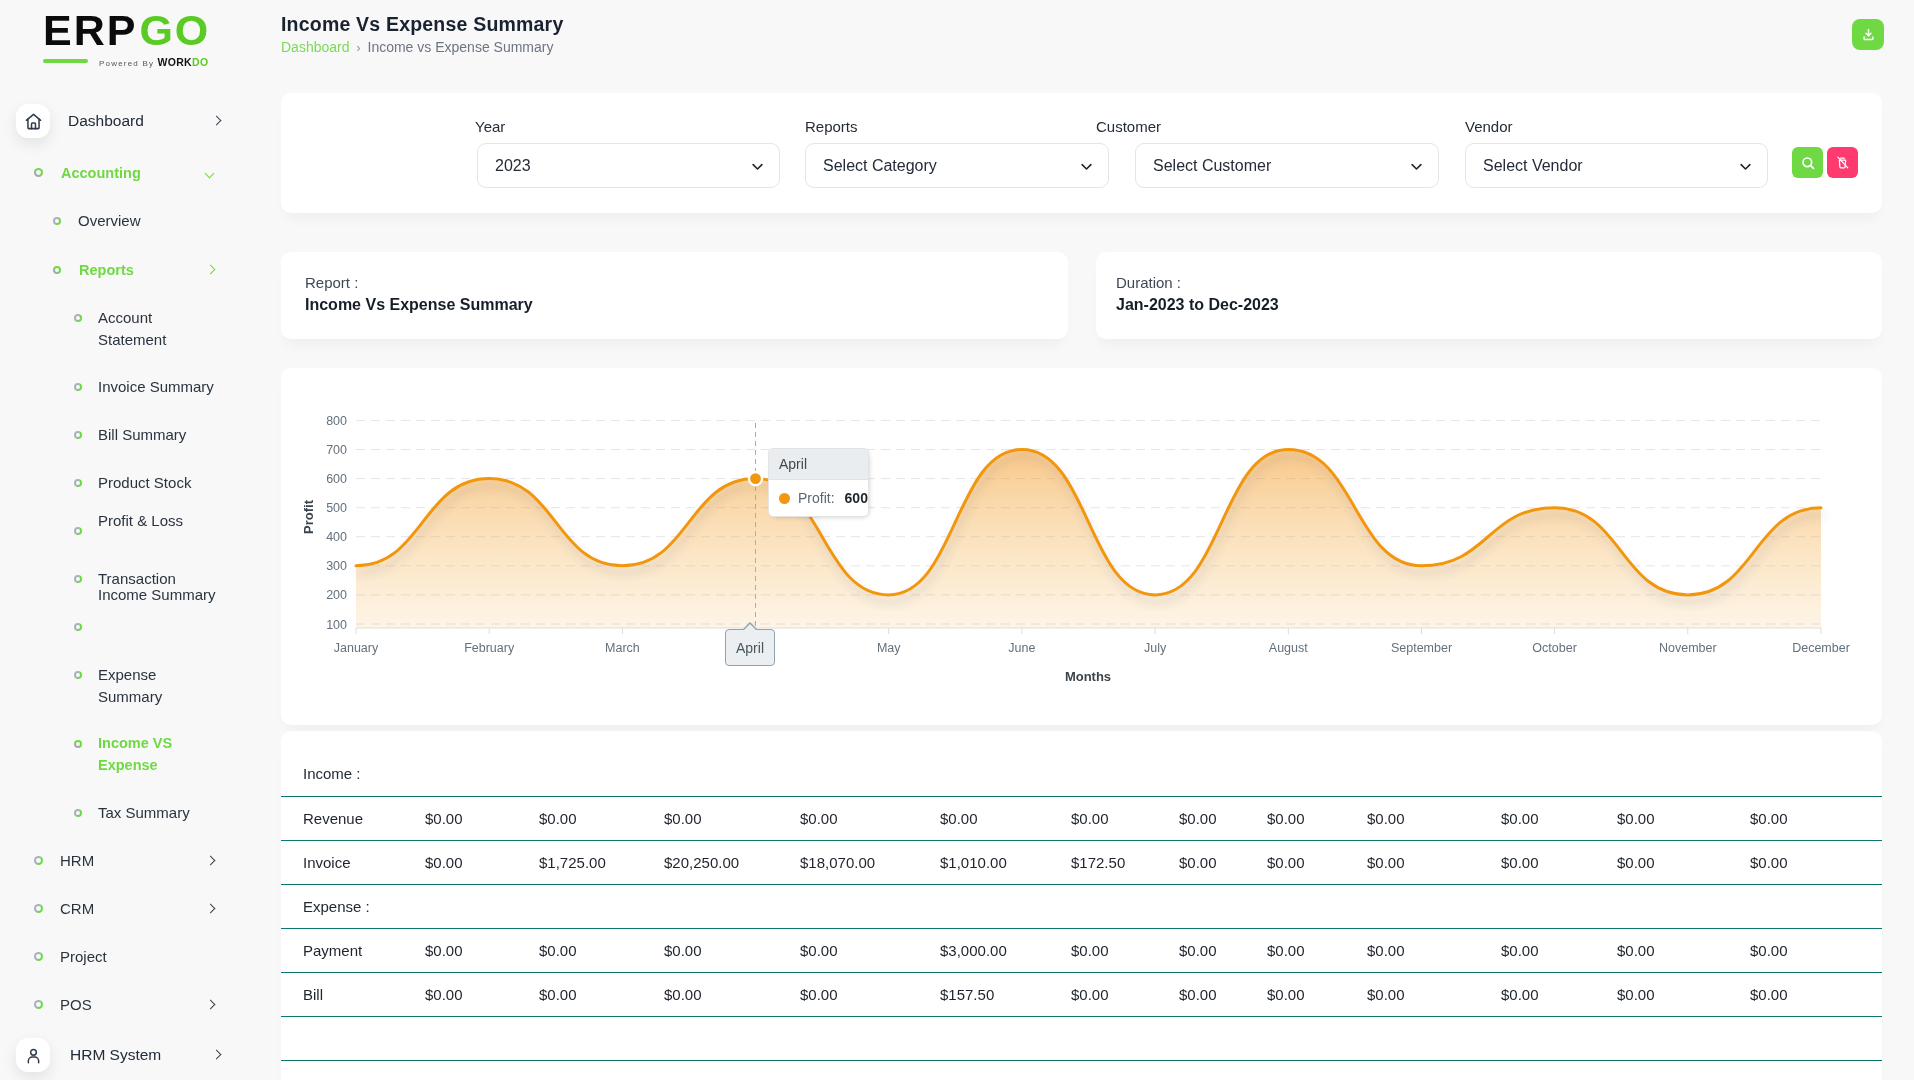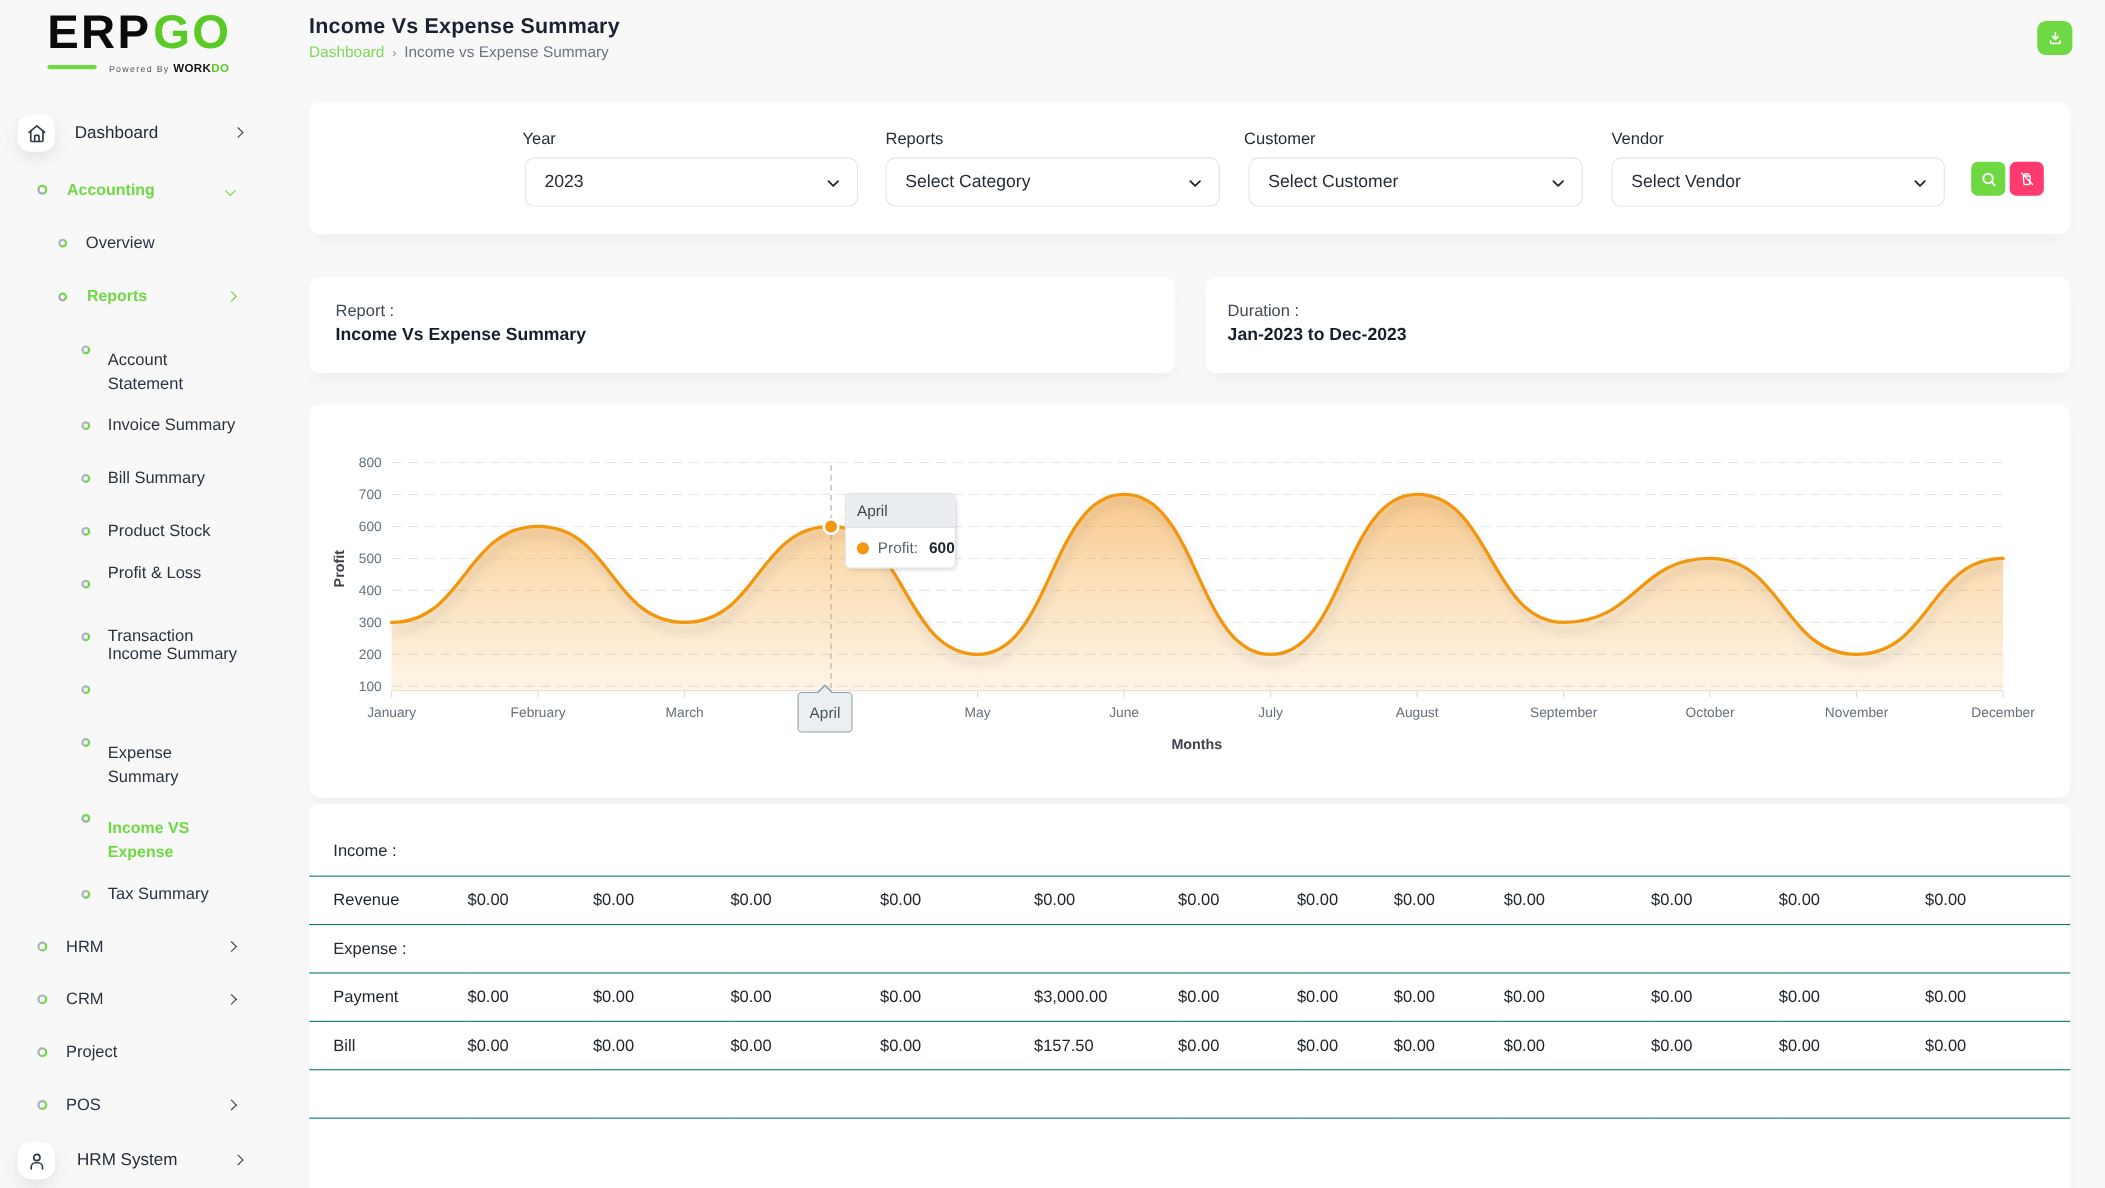--- a/index.html
+++ b/index.html
@@ -2,21 +2,21 @@
 <html><head><meta charset="utf-8">
 <style>
 * {margin:0;padding:0;box-sizing:border-box;}
 html,body {width:1914px;height:1080px;overflow:hidden;background:#f8f8f8;font-family:"Liberation Sans",sans-serif;}
 .card {position:absolute;background:#fff;border-radius:10px;box-shadow:0 10px 14px -6px rgba(30,40,60,.055);}
 
 .iconbox {position:absolute;width:34px;height:34px;background:#fff;border-radius:12px;box-shadow:0 6px 14px rgba(40,50,70,.10);display:flex;align-items:center;justify-content:center;}
 .mtext {position:absolute;font-size:15px;color:#2a3340;line-height:24px;white-space:nowrap;}
 .mtext.big {font-size:15.5px;color:#222b38;}
 .mtext.grn {color:#6fd943;font-weight:700;font-size:14.5px;}
-.mtext[style*="width"] {white-space:normal;margin-top:10px;}
+.mtext[style*="width"] {white-space:normal;}
 .chev {position:absolute;width:7px;height:7px;border-style:solid;border-width:1.8px 1.8px 0 0;border-color:#39424f;}
 .bullet {position:absolute;border-radius:50%;background:conic-gradient(from 200deg,#aab2bd 0 200deg,#6fd943 200deg 360deg);}
 .bullet:after {content:"";position:absolute;inset:2.1px;border-radius:50%;background:#f8f9f9;}
 .bullet.bgrn {background:conic-gradient(from 150deg,#9fa8b4 0 140deg,#6fd943 140deg 360deg);}
 
 h1.pt {position:absolute;left:281px;top:13px;font-size:19.5px;font-weight:700;color:#1a2230;letter-spacing:.2px;}
 .bc {position:absolute;left:281px;top:39px;font-size:14px;color:#6e7582;}
 .bc .g {color:#7ed956;}
 .bc .sep {color:#8a919c;padding:0 7px;font-size:12px;}
 .dlbtn {position:absolute;left:1852px;top:19px;width:32px;height:31px;border-radius:8px;background:#6fd943;display:flex;align-items:center;justify-content:center;}
@@ -122,21 +122,21 @@
 
 <div class="card" style="left:281px;top:93px;width:1601px;height:120px">
   <div class="flabel" style="left:194px">Year</div>
   <div class="fsel" style="left:196px;width:303px">2023<svg width="15" height="15" viewBox="0 0 24 24" fill="none" stroke="#20262e" stroke-width="2.6" stroke-linecap="round" stroke-linejoin="round">
         <path d="m5 9 7 7 7-7"></path>
       </svg></div>
   <div class="flabel" style="left:524px">Reports</div>
   <div class="fsel" style="left:524px;width:304px">Select Category<svg width="15" height="15" viewBox="0 0 24 24" fill="none" stroke="#20262e" stroke-width="2.6" stroke-linecap="round" stroke-linejoin="round">
         <path d="m5 9 7 7 7-7"></path>
       </svg></div>
-  <div class="flabel" style="left:850px">Customer</div>
+  <div class="flabel" style="left:815px">Customer</div>
   <div class="fsel" style="left:854px;width:304px">Select Customer<svg width="15" height="15" viewBox="0 0 24 24" fill="none" stroke="#20262e" stroke-width="2.6" stroke-linecap="round" stroke-linejoin="round">
         <path d="m5 9 7 7 7-7"></path>
       </svg></div>
   <div class="flabel" style="left:1184px">Vendor</div>
   <div class="fsel" style="left:1184px;width:303px">Select Vendor<svg width="15" height="15" viewBox="0 0 24 24" fill="none" stroke="#20262e" stroke-width="2.6" stroke-linecap="round" stroke-linejoin="round">
         <path d="m5 9 7 7 7-7"></path>
       </svg></div>
   <div class="sqbtn" style="left:1511px;background:#6fd943">
       <svg width="16" height="16" viewBox="0 0 24 24" fill="none" stroke="#fff" stroke-width="2.6" stroke-linecap="round">
         <circle cx="11" cy="11" r="6.5"></circle>
@@ -255,20 +255,35 @@
           <td>$0.00</td>
           <td>$0.00</td>
           <td>$0.00</td>
           <td>$0.00</td>
           <td>$0.00</td>
           <td>$0.00</td>
           <td>$0.00</td>
           <td>$0.00</td>
           <td>$0.00</td>
         </tr>
+<tr class="">
+          <td>Invoice</td>
+          <td>$0.00</td>
+          <td>$1,725.00</td>
+          <td>$20,250.00</td>
+          <td>$18,070.00</td>
+          <td>$1,010.00</td>
+          <td>$172.50</td>
+          <td>$0.00</td>
+          <td>$0.00</td>
+          <td>$0.00</td>
+          <td>$0.00</td>
+          <td>$0.00</td>
+          <td>$0.00</td>
+        </tr>
 <tr class="sec">
           <td colspan="13">Expense :</td>
         </tr>
 <tr class="">
           <td>Payment</td>
           <td>$0.00</td>
           <td>$0.00</td>
           <td>$0.00</td>
           <td>$0.00</td>
           <td>$3,000.00</td>

